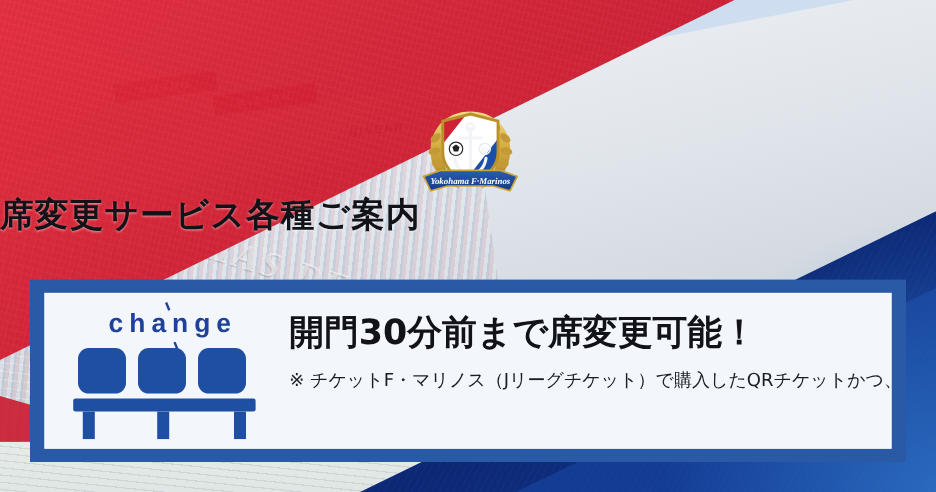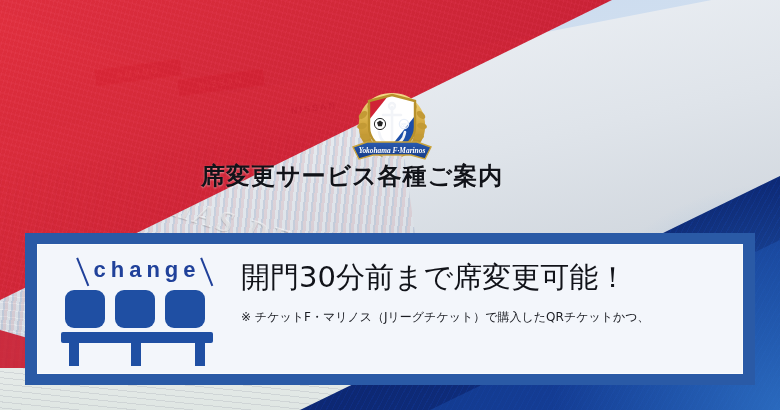--- a/index.html
+++ b/index.html
@@ -146,23 +146,22 @@
   
   .crest {
     position:absolute; left:347px; top:85px;
     width:90px; height:84px;
   }
   .crest svg { display:block; width:90px; height:84px; }
 
   
   .page-title {
     position:absolute; left:0; top:160px; width:704px;
-    text-align:center;
     font-family:"DejaVu Sans","Liberation Sans",sans-serif;
-    font-size:24px; font-weight:bold; color:#111319;
+    font-size:28px; font-weight:bold; color:#111319;
     letter-spacing:1px;
     text-shadow:0 1px 2px rgba(255,255,255,.5);
     white-space:nowrap;
   }
 
   
   .card {
     position:absolute; left:25px; top:233px;
     width:730px; height:152px;
     background:#2a5aa6;
@@ -177,21 +176,21 @@
   }
 
   .card-left {
     width:200px; flex:0 0 200px;
     position:relative;
   }
 
   .change-wrap {
     position:absolute; left:12px; top:6px;
     width:190px; height:40px;
-    display:flex; align-items:center; justify-content:center;
+    display:flex; align-items:center; justify-content:center;flex-direction:column;
   }
   .change-text {
     font-family:"Liberation Sans","DejaVu Sans",sans-serif;
     font-size:22px; font-weight:bold; color:#20419a;
     letter-spacing:5px;
   }
   .slash {
     display:block;
     width:2px; height:30px;
     background:#20419a;
@@ -200,29 +199,29 @@
   .slash-r { transform:rotate(-22deg) translateY(2px); margin-left:4px; }
 
   .seats { position:absolute; left:22px; top:44px; width:160px; height:78px; }
   .seats svg { display:block; width:160px; height:78px; }
 
   .card-right {
     flex:1; position:relative; padding-top:8px;
   }
   .headline {
     font-family:"DejaVu Sans","Liberation Sans",sans-serif;
-    font-size:29px; font-weight:normal; color:#111319;
+    font-size:29px; font-weight:bold; color:#111319;
     letter-spacing:0px;
     white-space:nowrap;
     margin:6px 0 0 4px;
   }
   .notes {
     margin:11px 0 0 4px;
     font-family:"DejaVu Sans","Liberation Sans",sans-serif;
-    font-size:12px;
+    font-size:15px;
     line-height:16.5px;
     color:#1b1d23;
     white-space:nowrap;
   }
   .note-line { display:block; }
   .note-indent { padding-left:17px; }
 </style>
 </head>
 <body>
 

